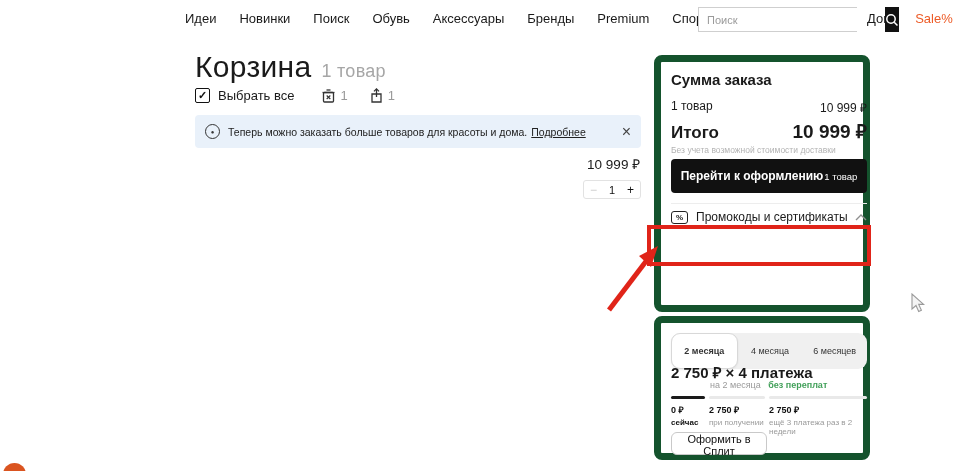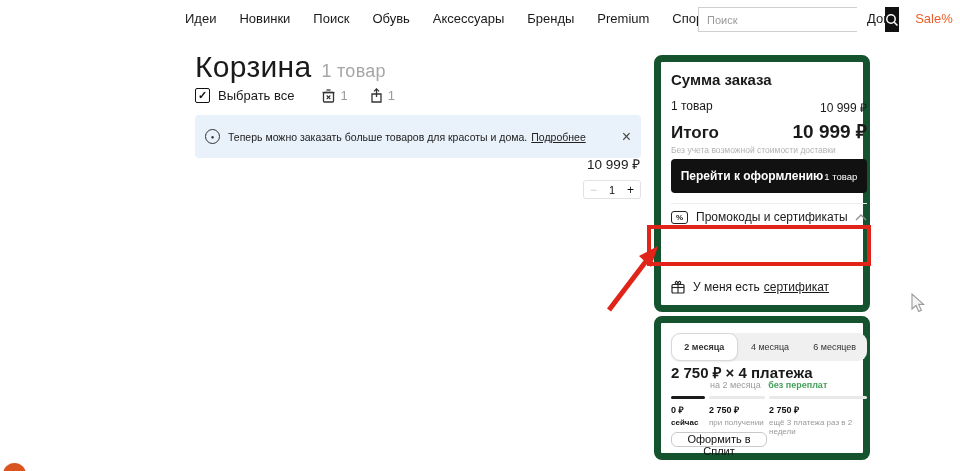--- a/index.html
+++ b/index.html
@@ -27,21 +27,21 @@
   .cart-count { font-size:18px; font-weight:400; color:#a6a6a6; margin-left:10px; }
   .controls { position:absolute; left:195px; top:88px; display:flex; align-items:center;
     font-size:13px; }
   .chk { width:15px; height:15px; border:1.6px solid #111; border-radius:2px; display:flex;
     align-items:center; justify-content:center; font-size:11px; font-weight:bold; color:#111;
     margin-right:8px; cursor:pointer; background:#fff; }
   .icn-group { display:flex; align-items:center; gap:5px; color:#9a9a9a; font-size:13px; }
   .g1 { margin-left:28px; } .g2 { margin-left:22px; }
 
   
-  .banner { position:absolute; left:195px; top:115px; width:446px; height:43px;
+  .banner { position:absolute; left:195px; top:115px; width:446px; height:33px;
     background:#e9f1fa; border-radius:4px; display:flex; align-items:center; padding:0 10px;
     font-size:10.5px; color:#222; }
   .banner .badge { width:15px; height:15px; border:1.4px solid #333; border-radius:50%;
     margin-right:8px; flex:none; display:flex; align-items:center; justify-content:center;
     font-size:6px; color:#333; }
   .banner .lnk { text-decoration:underline; margin-left:4px; cursor:pointer; }
   .banner .close { margin-left:auto; font-size:16px; color:#444; cursor:pointer; line-height:1; }
 
   
   .item-price { position:absolute; left:540px; top:155px; width:100px; text-align:right;
@@ -81,40 +81,40 @@
     border:1px solid #dcdcdc; border-radius:4px; font-size:12px; padding:0 10px; outline:none;
     color:#333; font-family:"Liberation Sans",sans-serif; }
   .promo-input::placeholder { color:#ababab; }
   .cert-row { position:absolute; left:10px; top:218px; display:flex; align-items:center;
     font-size:12px; cursor:pointer; }
   .cert-row .gift { margin-right:8px; flex:none; display:flex; }
   .cert-row .ulink { text-decoration:underline; margin-left:4px; }
 
   
   .card2 { left:654px; top:316px; width:216px; height:144px; }
-  .tabs { position:absolute; left:10px; top:10px; width:196px; height:28px; background:#f0f0f0;
+  .tabs { position:absolute; left:10px; top:10px; width:196px; height:36px; background:#f0f0f0;
     border-radius:9px; display:flex; }
   .tab { flex:1; display:flex; align-items:center; justify-content:center; font-size:9px;
     color:#333; cursor:pointer; border-radius:9px; }
   .tab.active { background:#fff; border:1px solid #d8d8d8; font-weight:600;
     box-shadow:0 1px 2px rgba(0,0,0,.08); }
   .split-head { position:absolute; left:10px; top:39px; font-size:15px; font-weight:700; }
   .split-sub { position:absolute; left:10px; top:57px; font-size:9px; }
   .split-sub .grey { color:#9a9a9a;padding-left:39px; }
   .split-sub .green { color:#42a05a; margin-left:5px;font-weight:bold; }
   .seg { position:absolute; top:73px; height:3px; border-radius:2px; background:#e9e9e9; }
   .seg1 { left:10px; width:34px; background:#1a1a1a; }
   .seg2 { left:48px; width:56px; }
   .seg3 { left:108px; width:98px; }
   .pay-col { position:absolute; top:80px; }
   .pay-col .amt { font-size:9px; font-weight:700; color:#111; }
   .pay-col .lbl { font-size:8px; color:#9a9a9a; margin-top:2px; }
   .pay-col.first .lbl { color:#111; font-weight:700; }
   .pc1 { left:10px; } .pc2 { left:48px; } .pc3 { left:108px; width:100px; }
-  .split-btn { position:absolute; left:10px; top:109px; width:96px; height:15px; background:#fff;
+  .split-btn { position:absolute; left:10px; top:109px; width:96px; height:23px; background:#fff;
     border:1px solid #c9c9c9; border-radius:6px; font-size:11px; color:#111; cursor:pointer;
     font-family:"Liberation Sans",sans-serif; }
 
   
   .anno-box { position:absolute; left:647px; top:225px; width:224px; height:41px;
     border:4px solid #e02419; pointer-events:none; }
   .anno-arrow { position:absolute; left:595px; top:240px; pointer-events:none; }
   .cursor { position:absolute; left:910px; top:293px; pointer-events:none; }
   .logo-partial { position:absolute; left:3px; top:463px; width:23px; height:23px;
     border-radius:50%; background:#da5420; }
@@ -206,32 +206,20 @@
       <span class="l2">1 товар</span>
     </button>
     <div class="divider"></div>
     <div class="promo-row">
       <span class="coupon">%</span>
       <span>Промокоды и сертификаты</span>
       <svg width="12" height="7" viewBox="0 0 12 7">
         <path d="M1 6 L6 1 L11 6" fill="none" stroke="#8f8f8f" stroke-width="1.4"></path>
       </svg>
     </div>
-    <div class="cert-row">
-      <span class="gift">
-        <svg width="14" height="14" viewBox="0 0 14 14">
-          <rect x="1" y="4.5" width="12" height="8.5" rx="1" fill="none" stroke="#222" stroke-width="1.2"></rect>
-          <line x1="1" y1="7.5" x2="13" y2="7.5" stroke="#222" stroke-width="1.1"></line>
-          <line x1="7" y1="4.5" x2="7" y2="13" stroke="#222" stroke-width="1.1"></line>
-          <path d="M7 4.5 C4.5 4.5 3.5 2.5 4.8 1.6 C6 0.8 7 2.5 7 4.5 C7 2.5 8 0.8 9.2 1.6 C10.5 2.5 9.5 4.5 7 4.5 Z" fill="none" stroke="#222" stroke-width="1.1"></path>
-        </svg>
-      </span>
-      <span>У меня есть</span>
-      <span class="ulink">сертификат</span>
-    </div>
   </div>
 
   <div class="card card2">
     <div class="tabs">
       <span class="tab active">2 месяца</span>
       <span class="tab">4 месяца</span>
       <span class="tab">6 месяцев</span>
     </div>
     <div class="split-head">2 750 ₽ × 4 платежа</div>
     <div class="split-sub">

